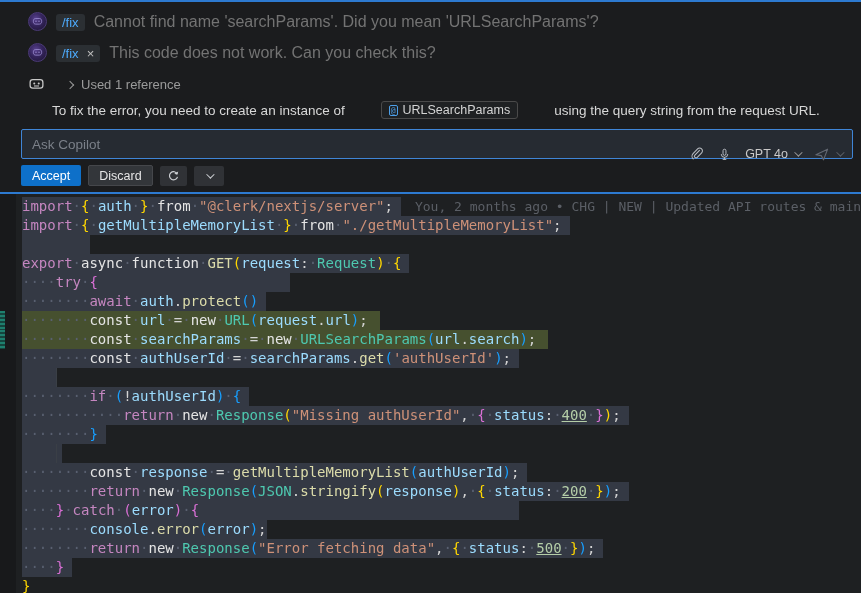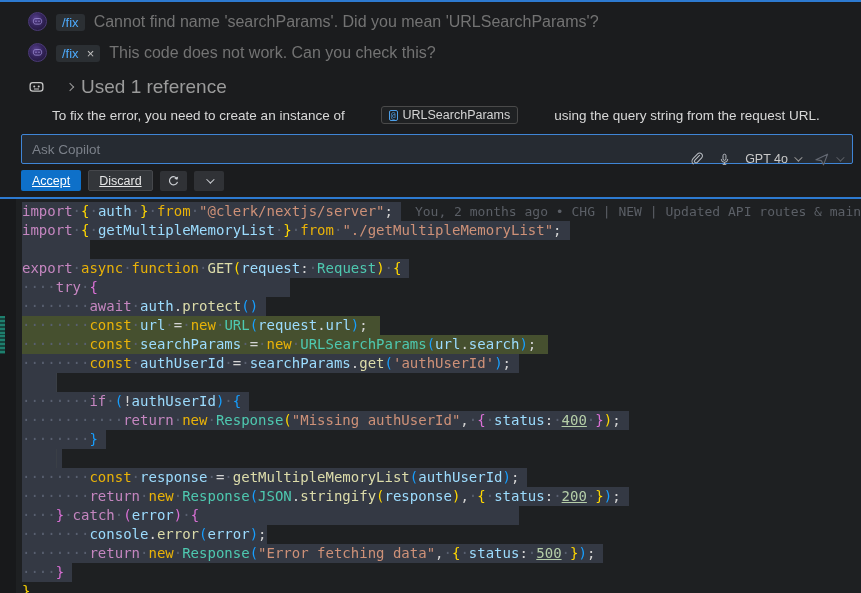--- a/index.html
+++ b/index.html
@@ -16,60 +16,60 @@
   .avatar svg { display:block; }
   .cmd-chip { background:#2b2f33; border-radius:3px; padding:1px 6px; margin:0 9px;
               color:#4daafc; font-size:13px; display:inline-flex; align-items:center; }
   .cmd-chip .x { color:#c0c0c0; margin-left:8px; font-size:13px; cursor:default; }
   .turn-text { color:#737373; font-size:16px; }
 
   .ref-row { display:flex; align-items:center; margin:14px 0 6px 28px; }
   .ref-row .robot { width:17px; height:17px; }
   .chev-right { width:6px; height:6px; border-right:1.3px solid #9a9a9a; border-bottom:1.3px solid #9a9a9a;
                 transform:rotate(-45deg); display:inline-block; margin:0 8px 0 22px; }
-  .ref-label { color:#9b9b9b; font-size:19px; }
+  .ref-label { color:#9b9b9b; font-size:13px; }
 
   .answer { margin:8px 0 10px 52px; color:#d8d8d8; font-size:13.5px; display:flex; align-items:center; flex-wrap:wrap;gap:29px; }
   .sym-chip { display:inline-flex; align-items:center; border:1px solid #4a4a4a; border-radius:3px;
               background:#1f2123; padding:1px 7px; margin:0 7px; color:#d4d4d4; font-size:12.5px; }
   .sym-chip .sym-icon { color:#4d9fe8; border:1px solid #4d9fe8; border-radius:2px; font-size:8px;
                         line-height:9px; padding:0 1px; margin-right:5px; font-family:"DejaVu Sans Mono",monospace; }
 
   .input-row { margin:2px 8px 6px 21px; height:30px; border:1px solid #3f85d6; border-radius:2px;
                background:#262b32; display:flex; align-items:center; }
   .input-row input { flex:1; background:transparent; border:none; outline:none; color:#d0d0d0;
                      font-size:13.5px; padding:0 10px; font-family:"Liberation Sans",sans-serif; }
   .input-row input::placeholder { color:#7b8089; }
   .in-icons { display:flex; align-items:center; gap:14px; padding-right:10px;margin-top:20px; }
   .icon-btn { display:flex; align-items:center; cursor:pointer; }
   .model-sel { color:#c9c9c9; font-size:12.5px; display:flex; align-items:center; gap:6px; }
   .chev-down { width:6px; height:6px; border-right:1.3px solid #9a9a9a; border-bottom:1.3px solid #9a9a9a;
                transform:rotate(45deg) translateY(-2px); display:inline-block; }
   .chev-down.dim { border-color:#5c6066; }
 
   .actions { display:flex; align-items:center; gap:7px; margin:4px 0 6px 21px; }
-  .btn { font-size:12.5px; padding:2.5px 10px; border-radius:2px; cursor:pointer; border:1px solid transparent;text-decoration:underline; }
+  .btn { font-size:12.5px; padding:2.5px 10px; border-radius:2px; cursor:pointer; border:1px solid transparent; }
   .btn.primary { background:#0e70c9; color:#ffffff; }
   .btn.secondary { background:#33363a; color:#e6e6e6; border-color:#45474b; }
   .mini-btn { background:#303236; border-radius:2px; color:#cfd2d6; height:20px; min-width:27px;
               display:flex; align-items:center; justify-content:center; cursor:pointer; }
 
   
   .editor { position:relative; background:#1e2022; height:405px; overflow:hidden; }
   .gutter-strip { position:absolute; left:0; top:0; width:16px; height:100%; background:#18191b; }
   .code { position:relative; padding-top:3px; }
   .cl { height:19px; line-height:19px; white-space:pre; position:relative; padding-left:22px;
         font-family:"DejaVu Sans Mono", monospace; font-size:14px; }
   .seg { display:inline-block; height:19px; vertical-align:top; }
   .seg.sel   { background:#343944; }
   .seg.green { background:#46502f; }
   .gmark { position:absolute; left:0; top:0; width:5px; height:19px;
            background:repeating-linear-gradient(180deg,#1e7f6e 0 2px,#15453e 2px 4px); }
   .guide { position:absolute; left:56px; top:0; height:19px; border-left:1px solid #3a3f46; }
-  .tk.k1{color:#C586C0;} .tk.k2{color:#eab308;} .tk.v{color:#9CDCFE;} .tk.f{color:#DCDCAA;}
+  .tk.k1{color:#C586C0;} .tk.k2{color:#e5e5e5;} .tk.v{color:#9CDCFE;} .tk.f{color:#DCDCAA;}
   .tk.c{color:#4EC9B0;}  .tk.s{color:#CE9178;}  .tk.n{color:#B5CEA8;text-decoration:underline;} .tk.p{color:#d4d4d4;}
   .tk.b1{color:#FFD700;} .tk.b2{color:#DA70D6;} .tk.b3{color:#179FFF;} .tk.w{color:#596070;}
   .cm { color:#5b5f66; margin-left:14px; font-size:13px; }
 </style>
 </head>
 <body>
 
 <div class="widget">
   <div class="chat-area">
 

